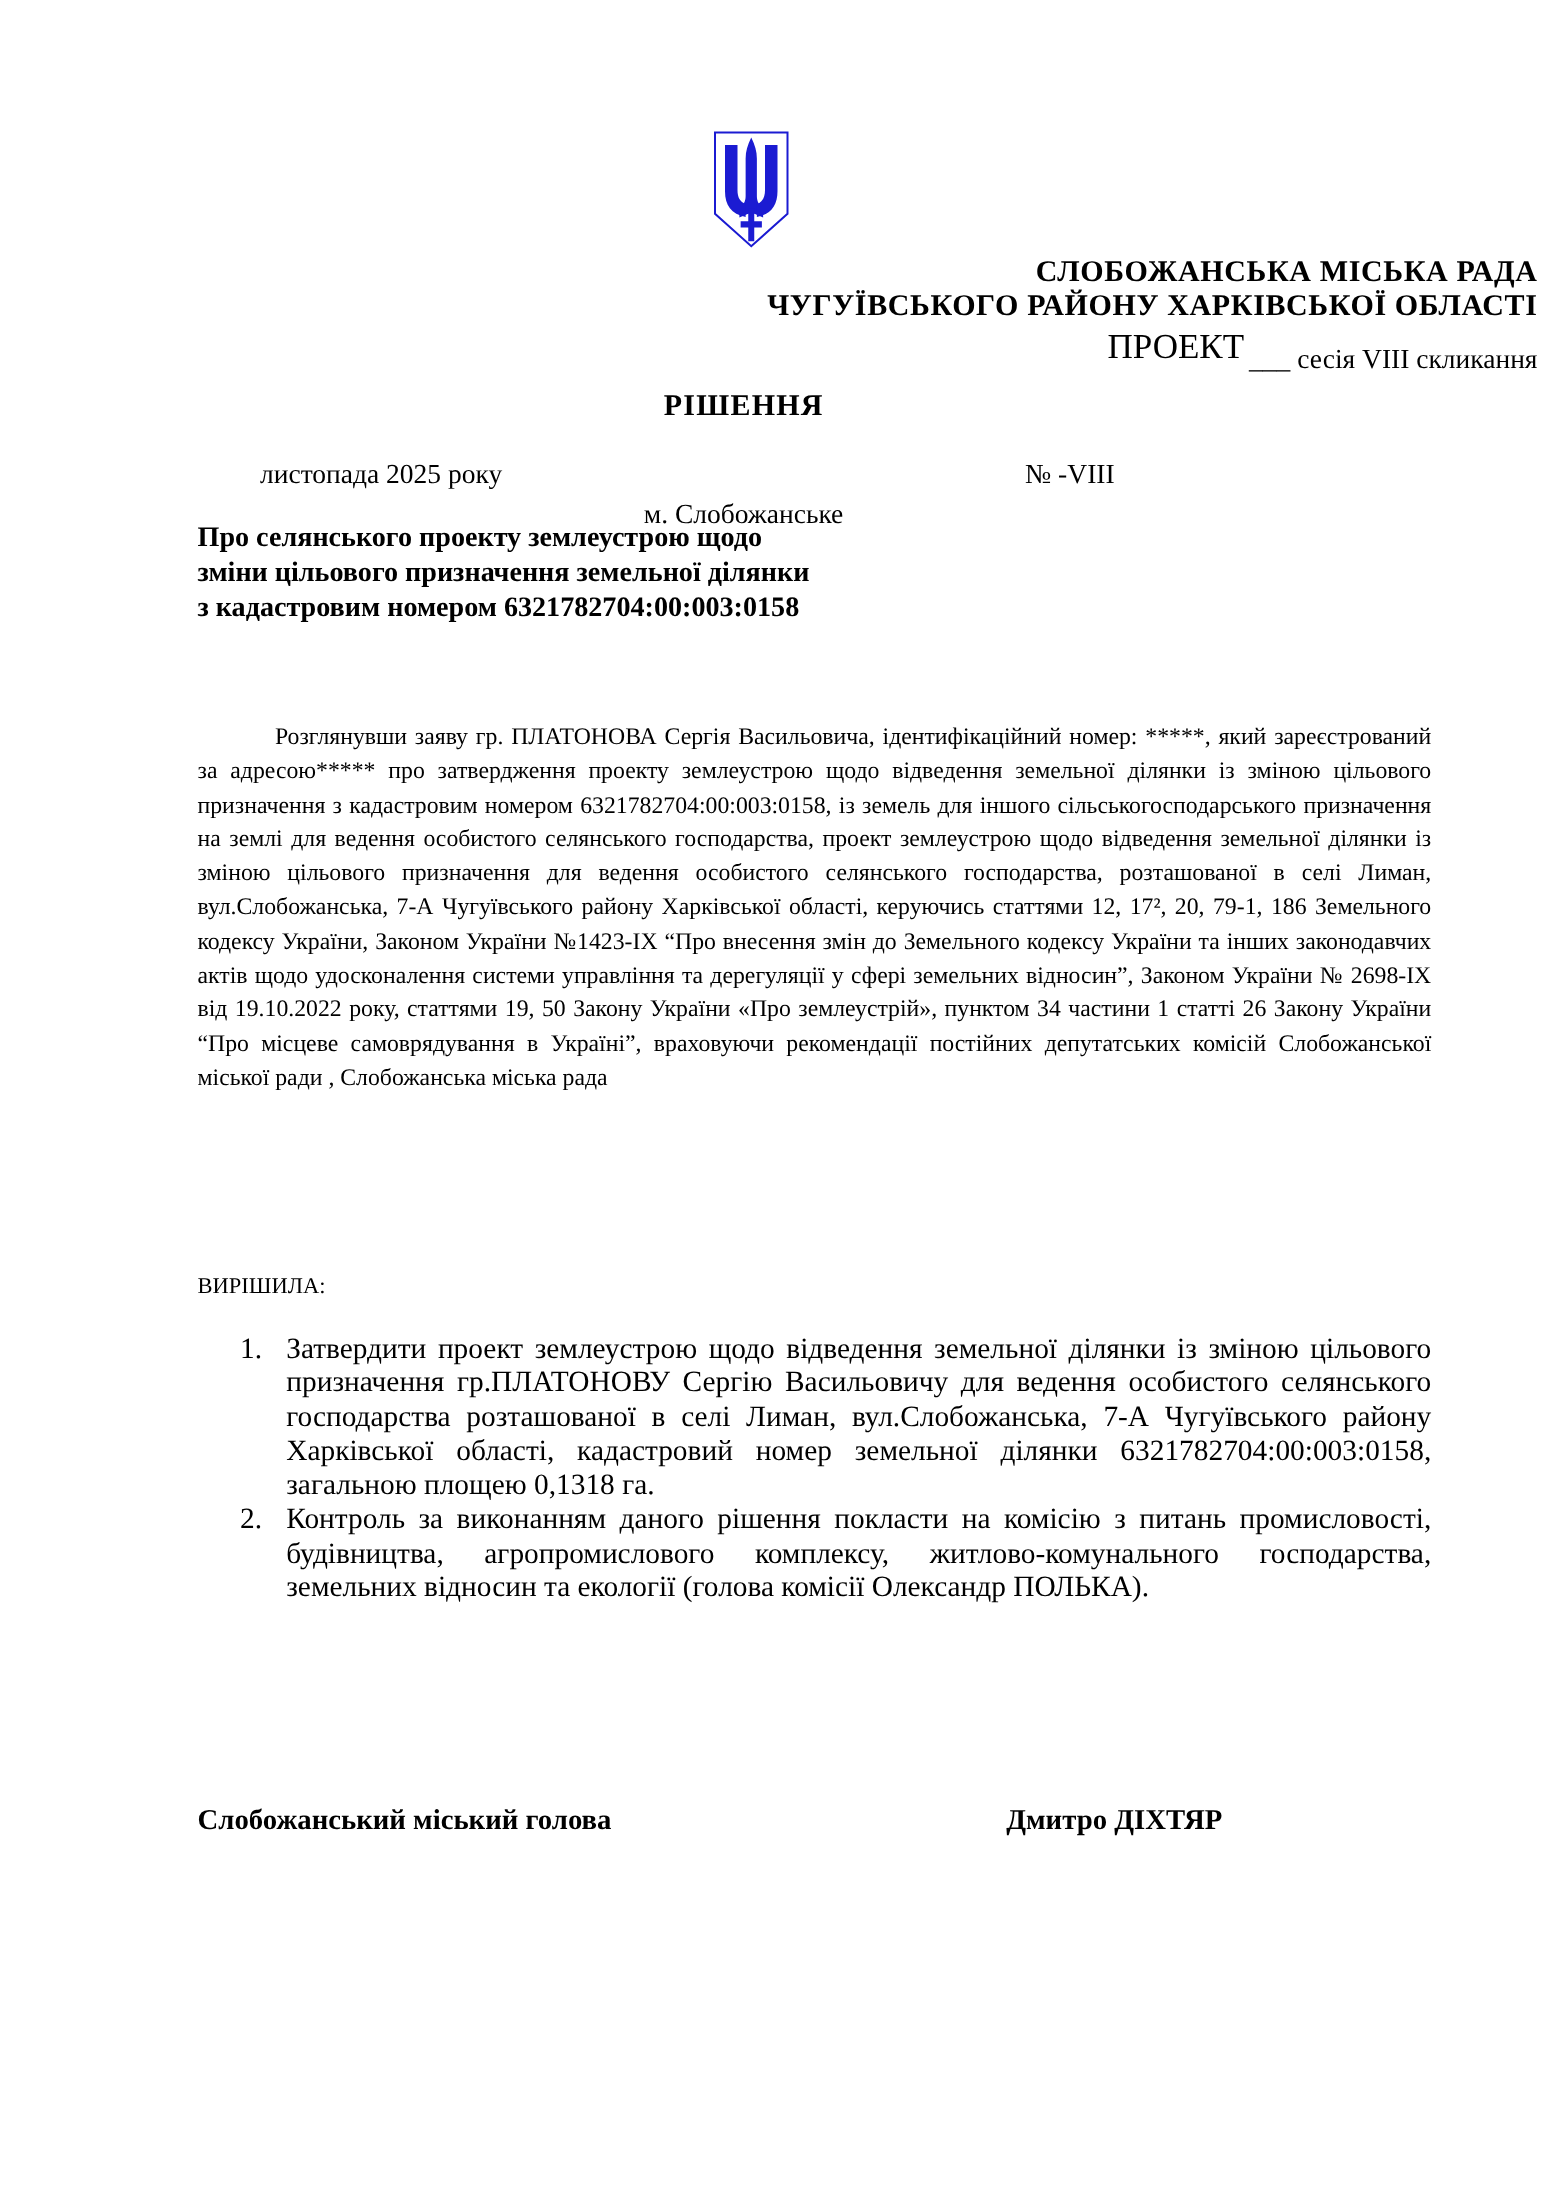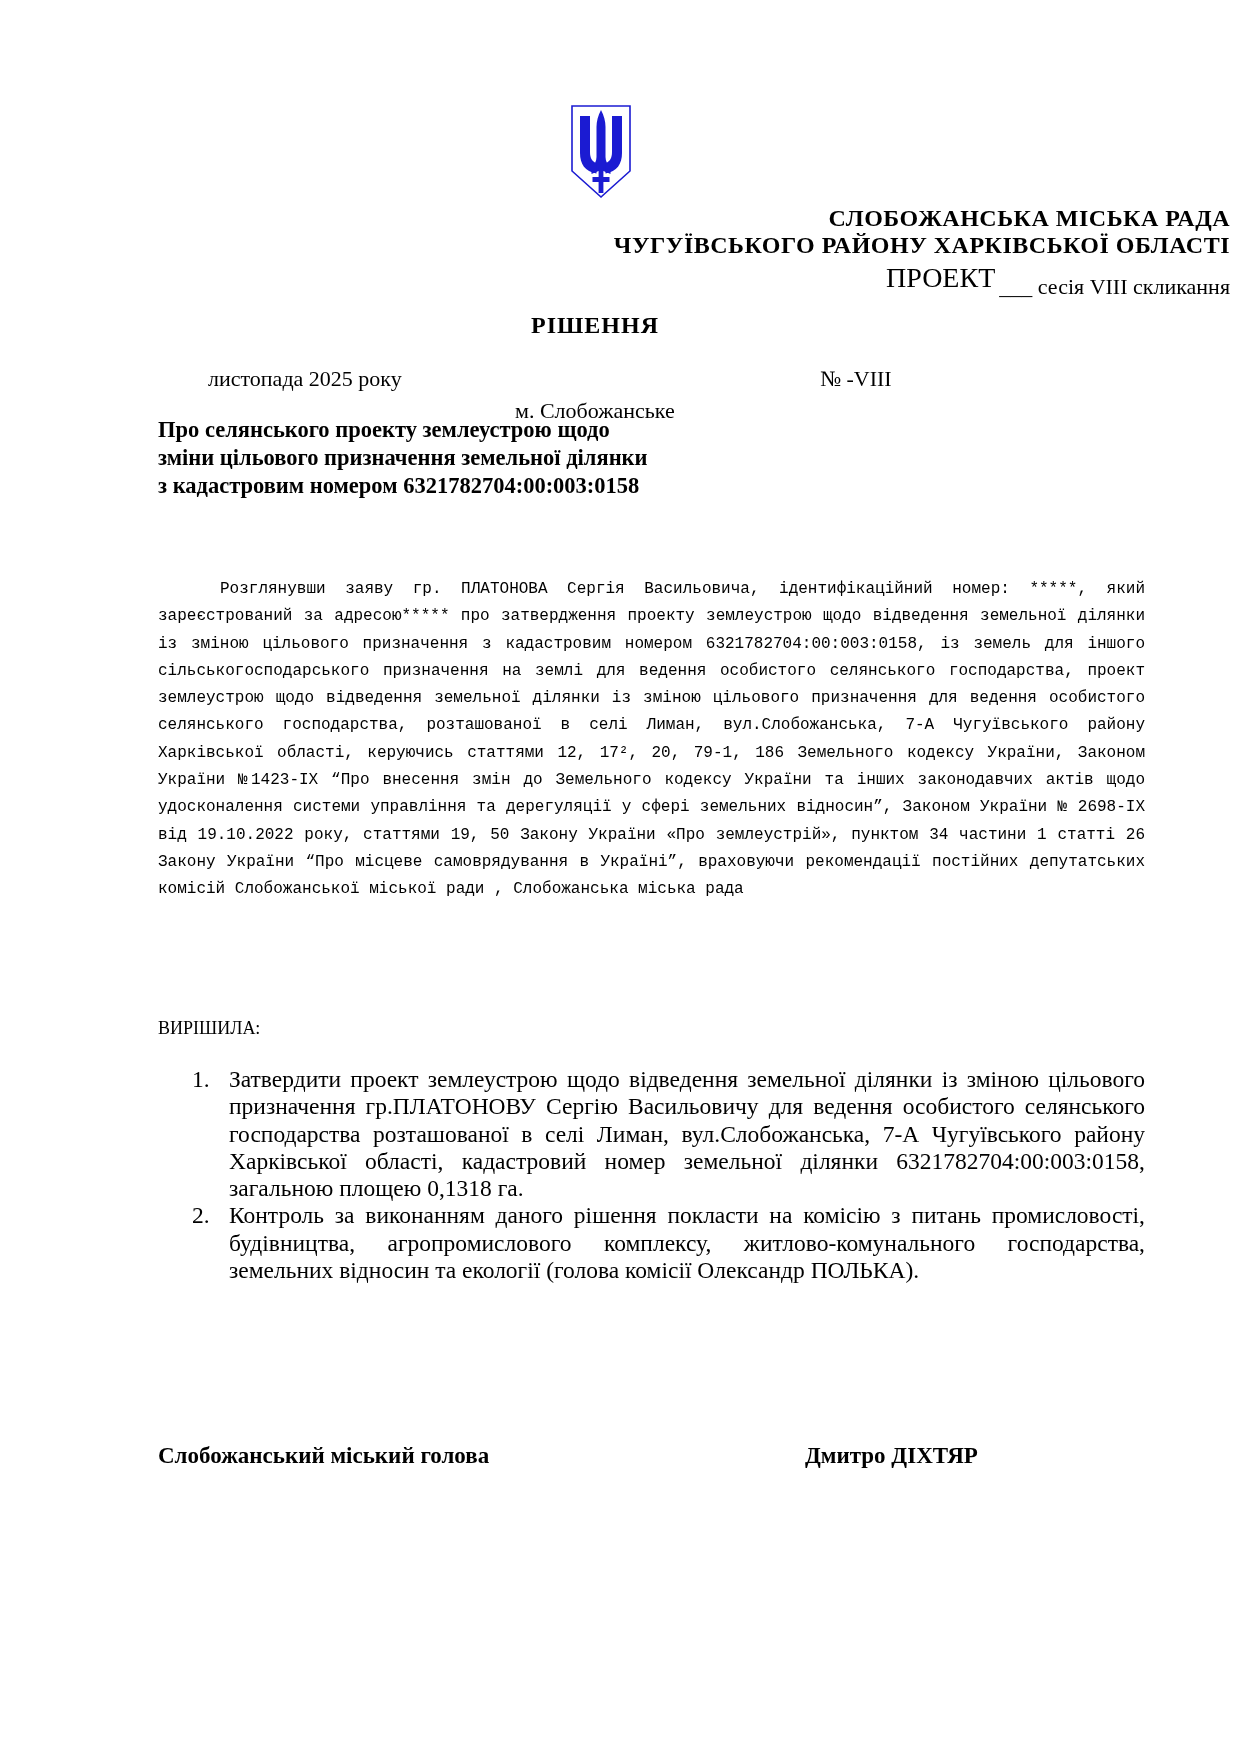--- a/index.html
+++ b/index.html
@@ -76,25 +76,24 @@
     width: 620px;
     font-weight: bold;
     font-size: 22.5px;
     line-height: 28px;
   }
   .preamble {
     position: absolute;
     left: 158px;
     top: 576px;
     width: 987px;
-    font-size: 16px;
+    font-size: 19px;
     line-height: 27.3px;
     text-align: justify;
     text-indent: 62px;
-    font-family: Liberation Mono, monospace;
   }
   .resolved-heading {
     position: absolute;
     left: 158px;
     top: 1018px;
     font-size: 18px;
   }
   .resolution-list {
     position: absolute;
     left: 192px;

